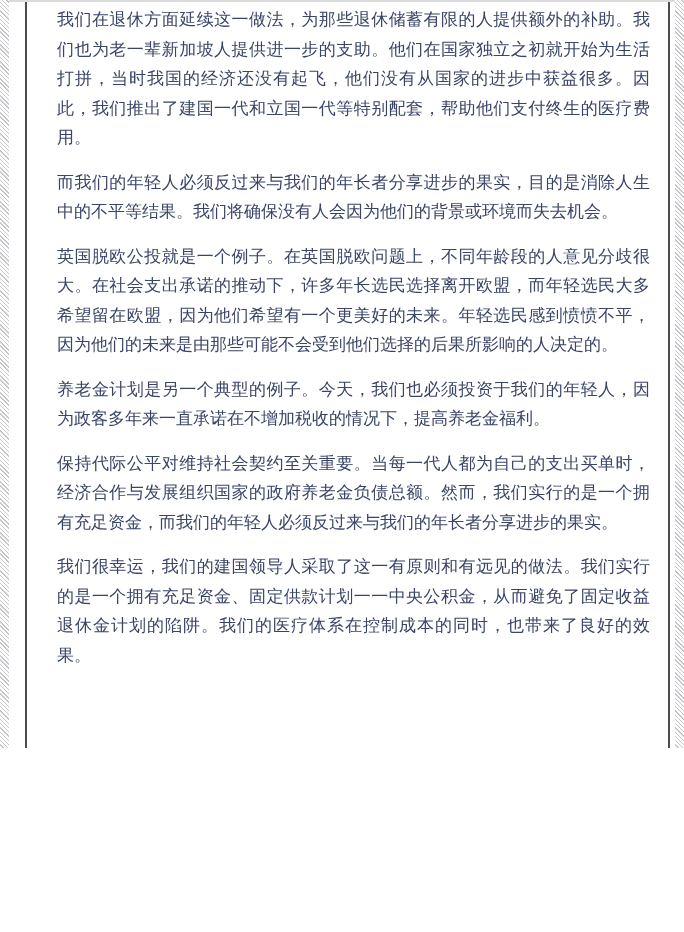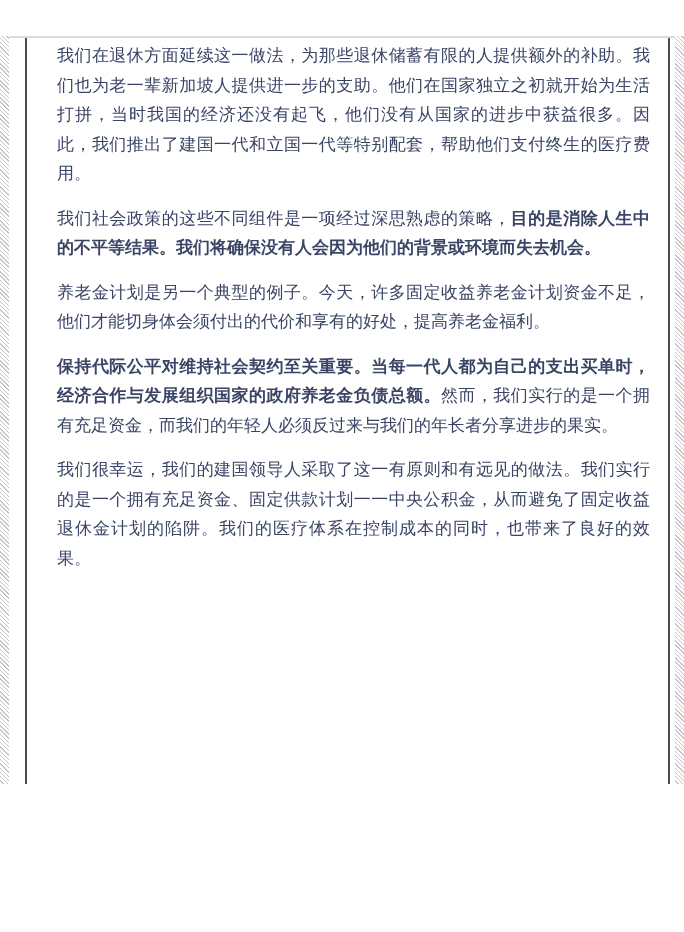--- a/index.html
+++ b/index.html
@@ -7,21 +7,20 @@
     padding: 0;
     background: #ffffff;
   }
   .page {
     position: relative;
     width: 684px;
     height: 748px;
     background: #ffffff;
     overflow: hidden;
     font-family: "Liberation Serif", serif;
-    margin-top: 36px;
   }
   .hatch {
     position: absolute;
     top: 0;
     bottom: 0;
     width: 9px;
     background: repeating-linear-gradient(
       45deg,
       #ffffff 0px, #ffffff 2px,
       var(--hatch-color, #c6c6ca) 2px, var(--hatch-color, #c6c6ca) 3px
@@ -54,32 +53,33 @@
     color: var(--text-color, #3a4465);
     font-size: 17px;
     line-height: 29.5px;
     text-align: justify;
     text-justify: inter-ideograph;
   }
   .content p {
     margin: 0 0 15px 0;
   }
   .content strong {
-    font-weight: bold;
+    font-weight: normal;
   }
 </style>
 </head>
 <body>
 
 <div class="page">
   <div class="topline"></div>
   <div class="hatch left"></div>
   <div class="hatch right"></div>
   <div class="rule left"></div>
   <div class="rule right"></div>
   <main class="content" id="article">
       <p><span>我们在退休方面延续这一做法，为那些退休储蓄有限的人提供额外的补助。我们也为老一辈新加坡人提供进一步的支助。他们在国家独立之初就开始为生活打拼，当时我国的经济还没有起飞，他们没有从国家的进步中获益很多。因此，我们推出了建国一代和立国一代等特别配套，帮助他们支付终生的医疗费用。</span></p>
-      <p><span>我们社会政策的这些不同组件是一项经过深思熟虑的策略，</span><strong>目的是消除人生中的不平等结果。我们将确保没有人会因为他们的背景或环境而失去机会。</strong></p>
-      <p><span>养老金计划是另一个典型的例子。今天，许多固定收益养老金计划资金不足，他们才能切身体会须付出的代价和享有的好处，提高养老金福利。</span></p>
+      <p><span>而我们的年轻人必须反过来与我们的年长者分享进步的果实，</span><strong>目的是消除人生中的不平等结果。我们将确保没有人会因为他们的背景或环境而失去机会。</strong></p>
+      <p><span>英国脱欧公投就是一个例子。在英国脱欧问题上，不同年龄段的人意见分歧很大。在社会支出承诺的推动下，许多年长选民选择离开欧盟，而年轻选民大多希望留在欧盟，因为他们希望有一个更美好的未来。年轻选民感到愤愤不平，因为他们的未来是由那些可能不会受到他们选择的后果所影响的人决定的。</span></p>
+      <p><span>养老金计划是另一个典型的例子。今天，我们也必须投资于我们的年轻人，因为政客多年来一直承诺在不增加税收的情况下，提高养老金福利。</span></p>
       <p><strong>保持代际公平对维持社会契约至关重要。当每一代人都为自己的支出买单时，经济合作与发展组织国家的政府养老金负债总额。</strong><span>然而，我们实行的是一个拥有充足资金，而我们的年轻人必须反过来与我们的年长者分享进步的果实。</span></p>
       <p><span>我们很幸运，我们的建国领导人采取了这一有原则和有远见的做法。我们实行的是一个拥有充足资金、固定供款计划一一中央公积金，从而避免了固定收益退休金计划的陷阱。我们的医疗体系在控制成本的同时，也带来了良好的效果。</span></p>
     </main>
 </div>
 
 </body></html>

